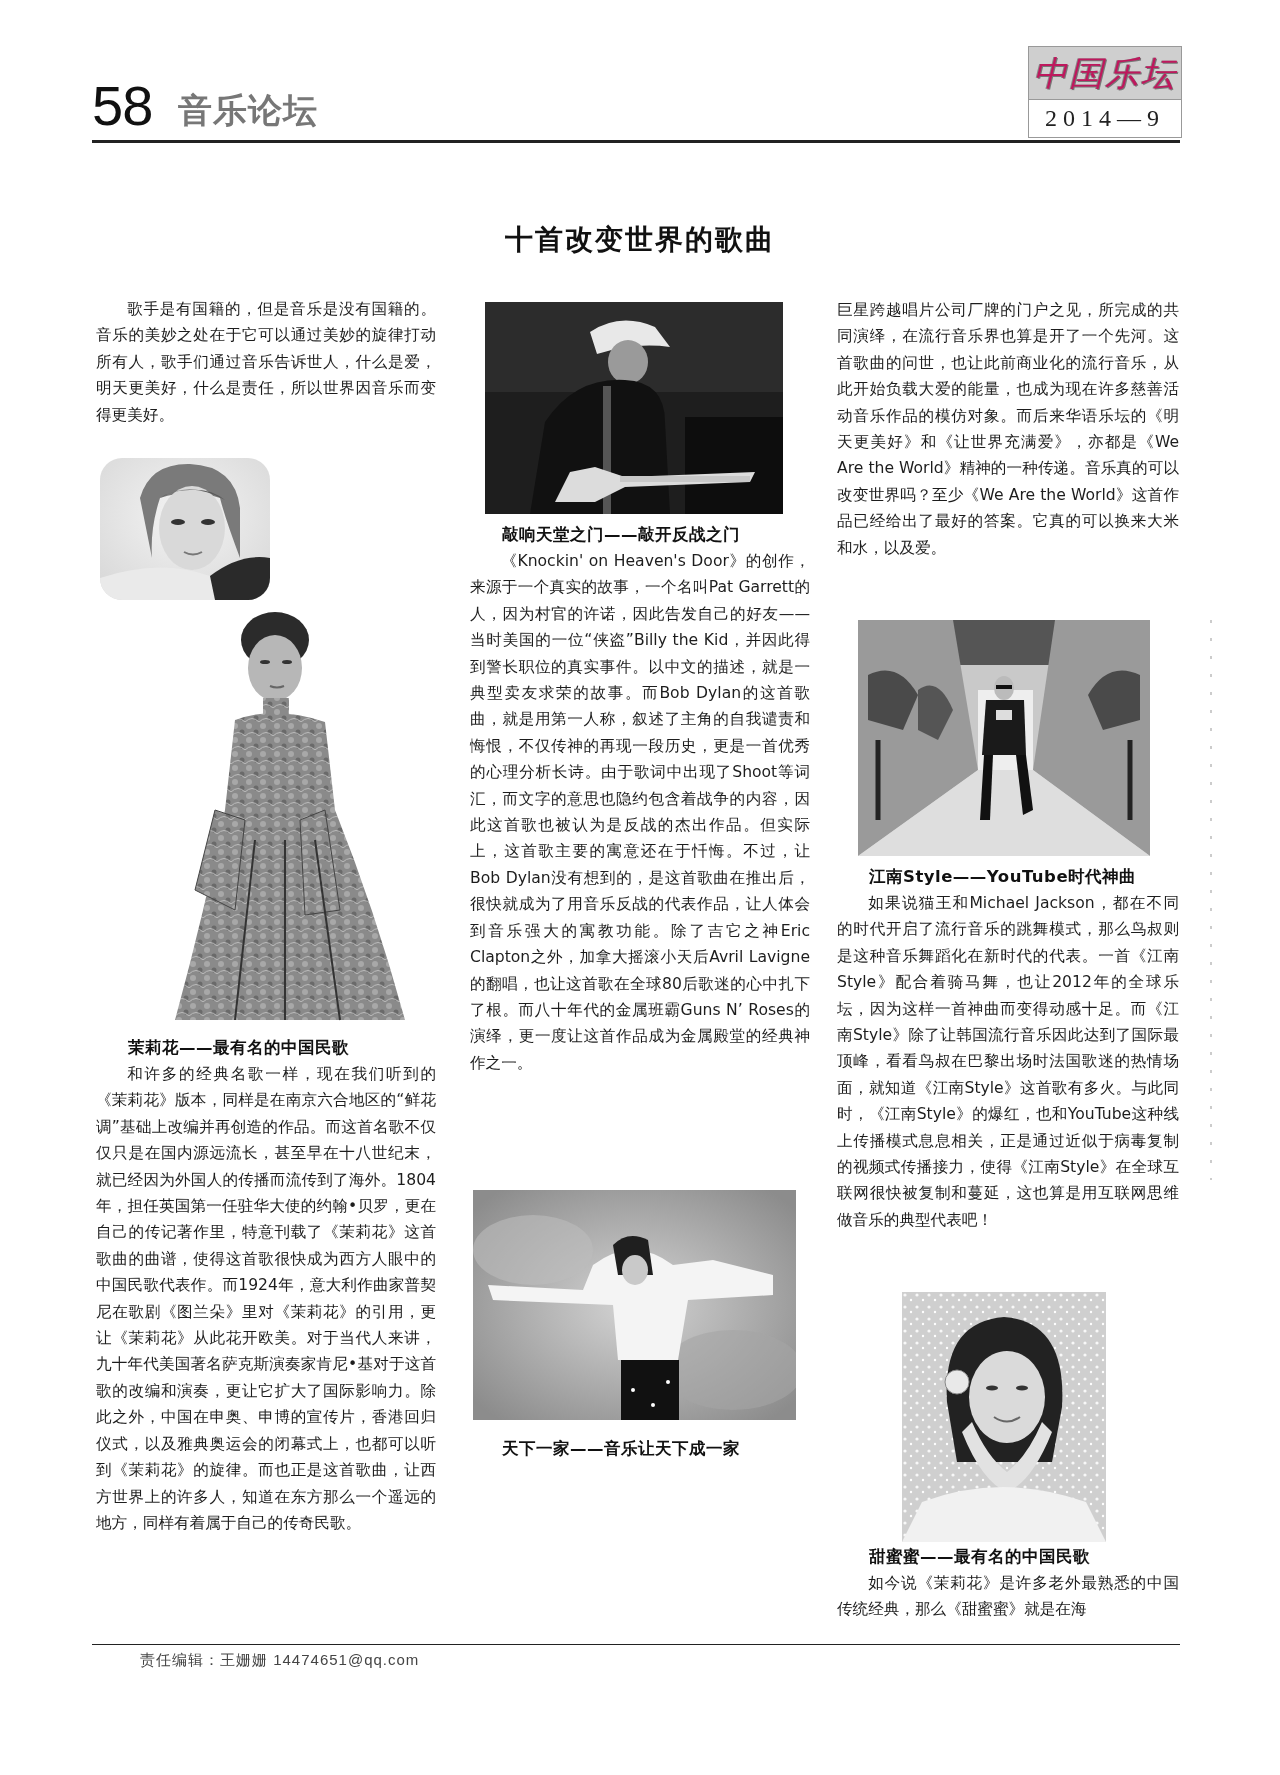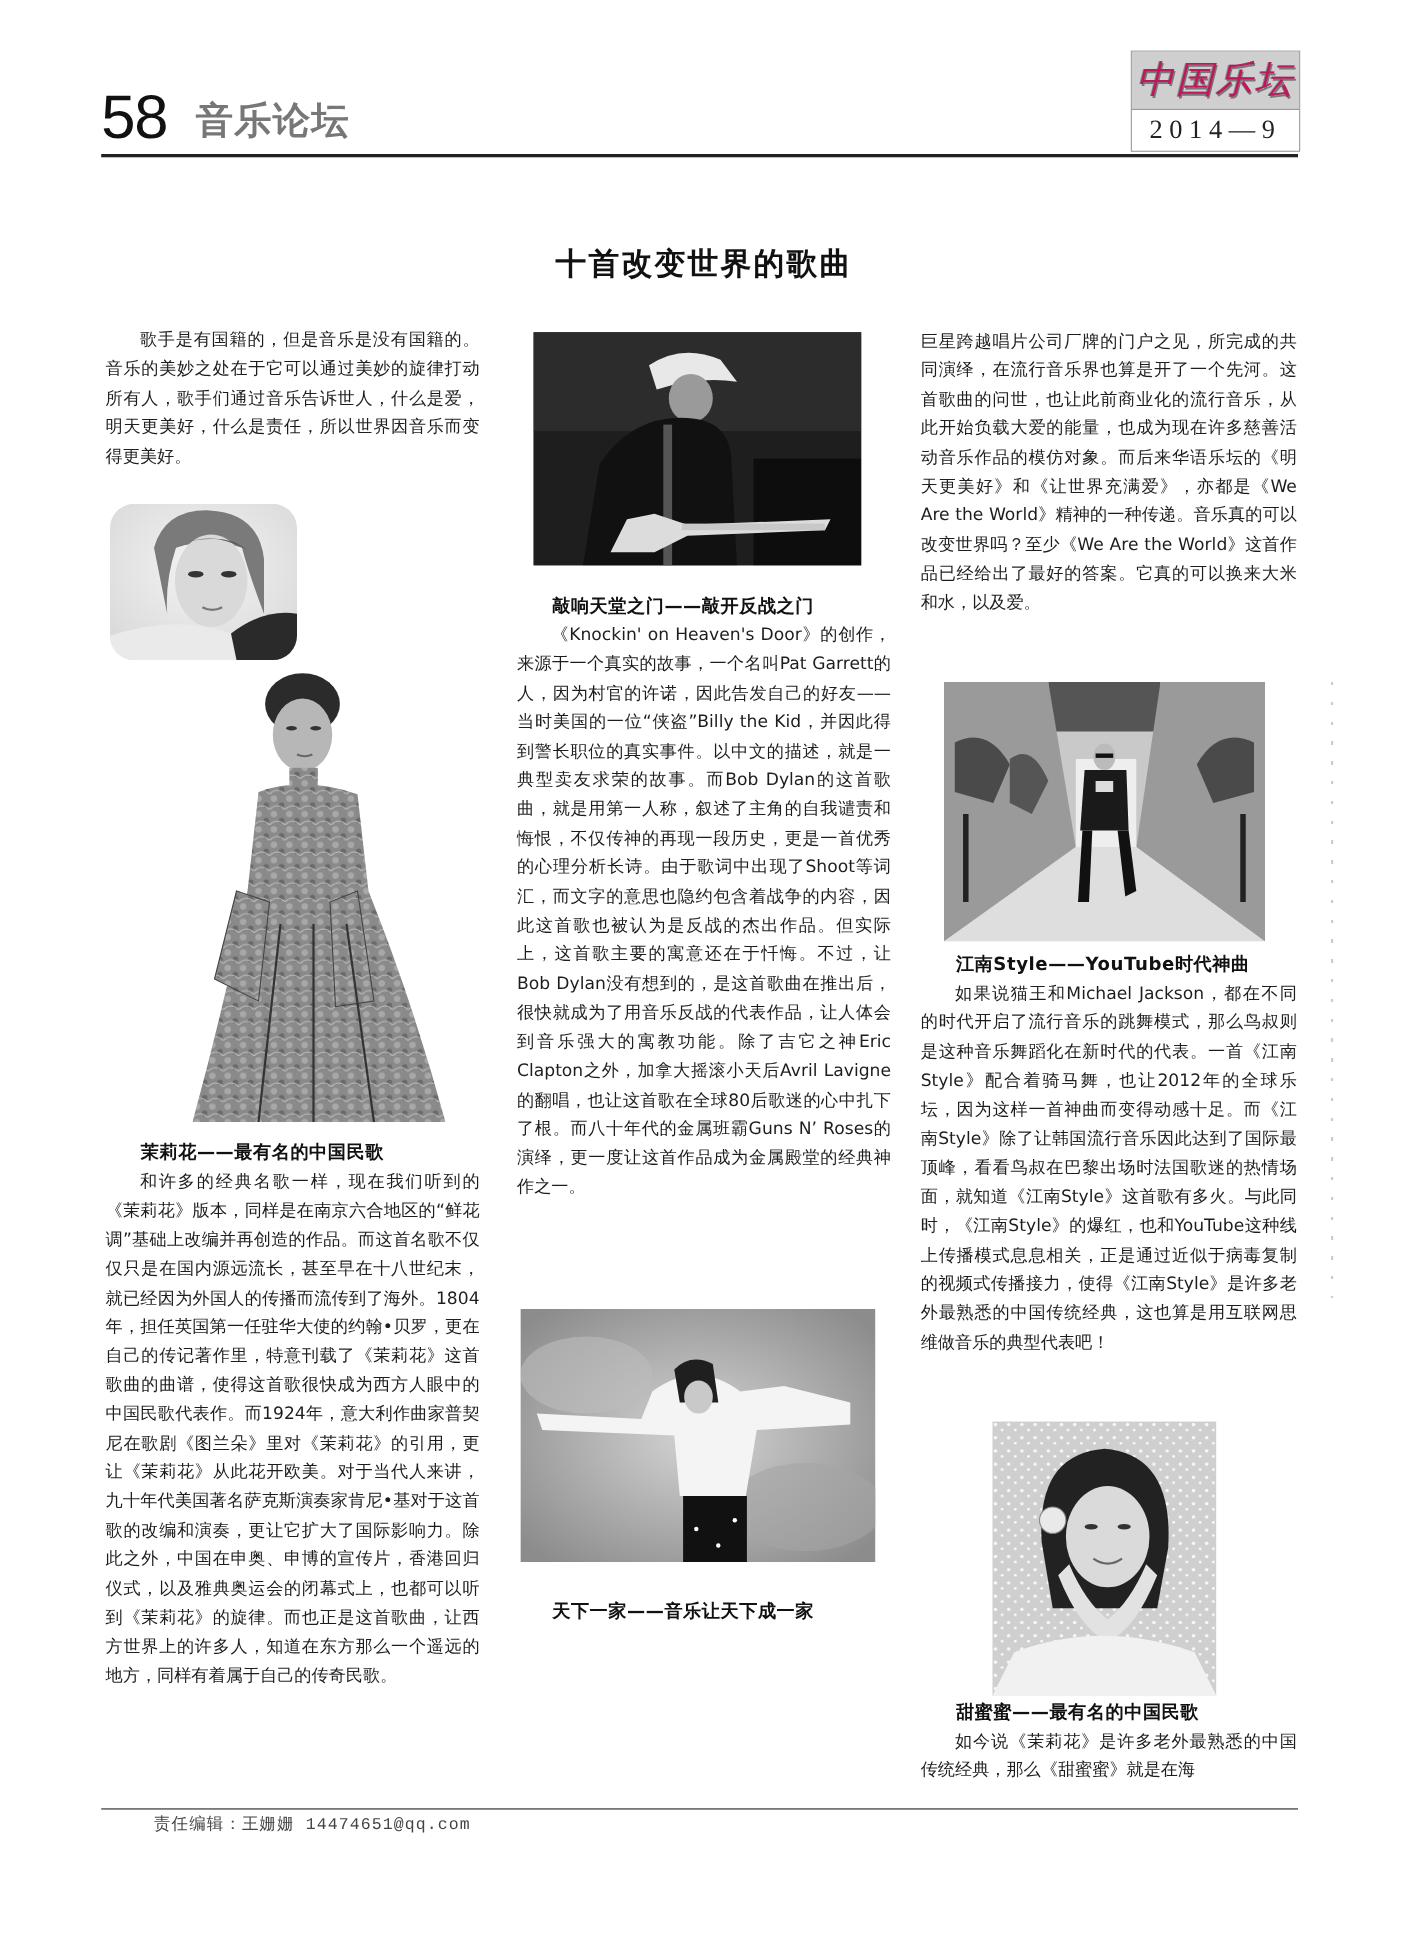--- a/index.html
+++ b/index.html
@@ -9,26 +9,26 @@
   .section-name { left:178px; top:90px; font-family:"DejaVu Sans", sans-serif; font-weight:bold; font-size:34px; line-height:40px; color:#777; letter-spacing:1px; }
   .masthead { left:1028px; top:46px; width:152px; height:90px; border:1px solid #999; background:#fff; }
   .masthead-logo { height:52px; background:#cfcfcf; border-bottom:1px solid #999; font-family:"DejaVu Serif", serif; font-style:italic; font-size:34px; line-height:52px; color:#be185d; text-align:center; letter-spacing:2px; text-shadow:1px 1px 0 #777, -1px 0 0 #888; }
   .masthead-issue { height:37px; font-family:"Liberation Serif", serif; font-size:24px; line-height:37px; text-align:center; letter-spacing:6px; color:#222; }
   .header-rule { left:92px; top:140px; width:1088px; height:3px; background:#222; }
   .title { left:0; width:1280px; top:212px; text-align:center; font-family:"DejaVu Serif", serif; font-weight:bold; font-size:28px; line-height:56px; color:#111; letter-spacing:2px; }
   .col { position:absolute; font-size:15.6px; line-height:26.4px; color:#1d1d1d; text-align:justify; }
   .col p { margin:0; text-indent:2em; }
   .col p.noindent { text-indent:0; }
   .col1 { left:96px; width:340px; }
-  .col2 { left:470px; width:340px;margin-top:16px; }
+  .col2 { left:470px; width:340px; }
   .col3 { left:837px; width:342px; }
   .subhead { font-weight:bold; font-size:16.5px; line-height:26px; color:#111; text-align:left; padding-left:32px; letter-spacing:0.5px; }
   .photo { position:absolute; overflow:hidden; }
   .footer-rule { left:92px; top:1644px; width:1088px; height:1px; background:#222; }
-  .footer { left:140px; top:1649px; font-family:Liberation Mono, monospace; font-size:15px; line-height:22px; color:#444; letter-spacing:1px; }
+  .footer { left:140px; top:1649px; font-family:Liberation Sans, sans-serif; font-size:15px; line-height:22px; color:#444; letter-spacing:1px; }
   .side-dots { left:1210px; top:620px; width:2px; height:560px; background:repeating-linear-gradient(#ccc 0 3px, transparent 3px 18px); }
 </style>
 </head>
 <body>
 
 <div class="abs page-num">58</div>
 <div class="abs section-name">音乐论坛</div>
 <div class="abs masthead">
   <div class="masthead-logo">中国乐坛</div>
   <div class="masthead-issue">2014—9</div>
@@ -156,21 +156,21 @@
     <rect x="138" y="65" width="16" height="4" fill="#111"></rect>
     <path d="M128 80 L166 80 L168 135 L124 135 Z" fill="#1a1a1a"></path>
     <path d="M126 135 L135 135 L132 200 L122 200 Z" fill="#111"></path>
     <path d="M158 135 L168 135 L175 190 L165 195 Z" fill="#111"></path>
     <rect x="138" y="90" width="16" height="10" fill="#ddd"></rect>
   </svg>
 </div>
 
 <div class="col col3" style="top:864px;">
   <div class="subhead">江南Style——YouTube时代神曲</div>
-  <p>如果说猫王和Michael Jackson，都在不同的时代开启了流行音乐的跳舞模式，那么鸟叔则是这种音乐舞蹈化在新时代的代表。一首《江南Style》配合着骑马舞，也让2012年的全球乐坛，因为这样一首神曲而变得动感十足。而《江南Style》除了让韩国流行音乐因此达到了国际最顶峰，看看鸟叔在巴黎出场时法国歌迷的热情场面，就知道《江南Style》这首歌有多火。与此同时，《江南Style》的爆红，也和YouTube这种线上传播模式息息相关，正是通过近似于病毒复制的视频式传播接力，使得《江南Style》是许多老外最熟悉的中国传统经典，这也算是用互联网思维做音乐的典型代表吧！</p>
+  <p>如果说猫王和Michael Jackson，都在不同的时代开启了流行音乐的跳舞模式，那么鸟叔则是这种音乐舞蹈化在新时代的代表。一首《江南Style》配合着骑马舞，也让2012年的全球乐坛，因为这样一首神曲而变得动感十足。而《江南Style》除了让韩国流行音乐因此达到了国际最顶峰，看看鸟叔在巴黎出场时法国歌迷的热情场面，就知道《江南Style》这首歌有多火。与此同时，《江南Style》的爆红，也和YouTube这种线上传播模式息息相关，正是通过近似于病毒复制的视频式传播接力，使得《江南Style》在全球互联网很快被复制和蔓延，这也算是用互联网思维做音乐的典型代表吧！</p>
 </div>
 
 <div class="photo" style="left:902px; top:1292px; width:204px; height:250px;">
   <svg width="204" height="250" viewBox="0 0 204 250">
     <defs>
       <pattern id="sparkle" width="12" height="12" patternUnits="userSpaceOnUse">
         <rect width="12" height="12" fill="#cfcfcf"></rect>
         <circle cx="3" cy="3" r="1.6" fill="#f8f8f8"></circle>
         <circle cx="9" cy="8" r="1.2" fill="#ffffff"></circle>
       </pattern>

